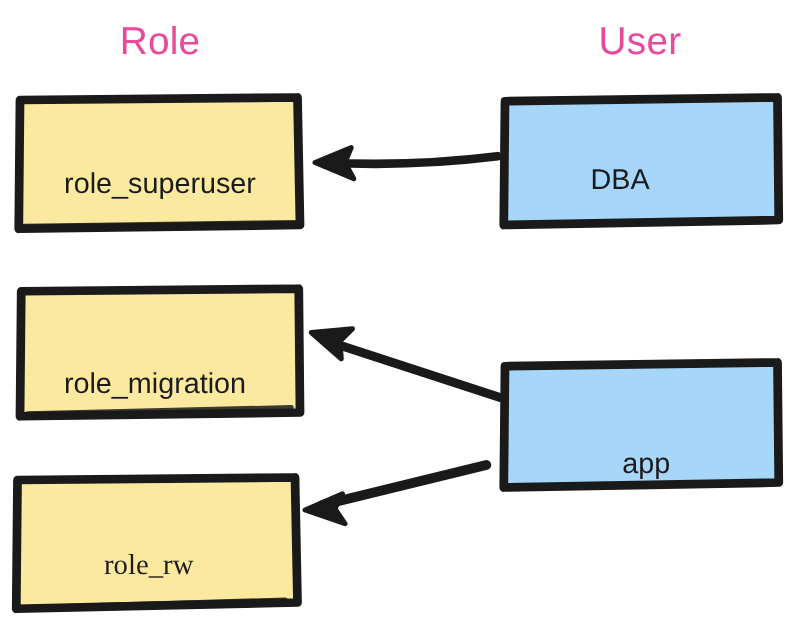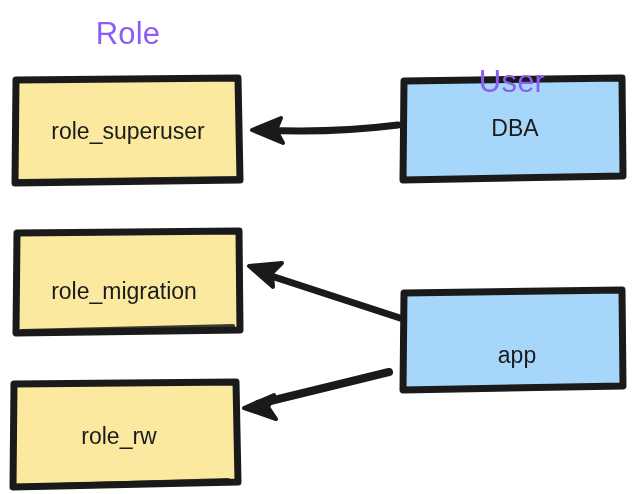--- a/index.html
+++ b/index.html
@@ -19,42 +19,43 @@
   #canvas {
     position: absolute;
     inset: 0;
     width: 632px;
     height: 494px;
   }
   .col-header {
     position: absolute;
     font-size: 31px;
     line-height: 1;
-    color: #8b5cf6;
+    color: #ec4899;
     font-weight: 400;
     letter-spacing: 0.2px;
     white-space: nowrap;
     transform: translate(-50%, -50%);
   }
   #header-role  { left: 128px; top: 33px; }
-  #header-user  { left: 512px; top: 33px; margin-top: 48px; }
+  #header-user  { left: 512px; top: 33px; }
   .node-label {
     position: absolute;
     font-size: 23px;
     line-height: 1;
     color: #1b1b1b;
     white-space: nowrap;
     transform: translate(-50%, -50%);
     pointer-events: none;
+    margin-top: 16px;
   }
   
   #label-role_superuser { left: 128px; top: 131px; }
   #label-role_migration { left: 124px; top: 291px; }
-  #label-role_rw        { left: 119px; top: 436px; }
-  #label-DBA            { left: 515px; top: 128px; }
+  #label-role_rw        { left: 119px; top: 436px; font-family: Liberation Serif, serif; }
+  #label-DBA            { left: 496px; top: 128px; }
   #label-app            { left: 517px; top: 355px; }
 </style>
 </head>
 <body>
 
 <svg id="canvas" viewBox="0 0 632 494" xmlns="http://www.w3.org/2000/svg">
 
   <g>
     <path d="M16 80 L238 78 L240 180 L15 183 Z" fill="#FCE9A0" stroke="#1a1a1a" stroke-width="7" stroke-linejoin="round" stroke-linecap="round"></path>
     <path d="M19 181 L236 178" fill="none" stroke="#1a1a1a" stroke-width="4" stroke-linecap="round" opacity="0.85"></path>

